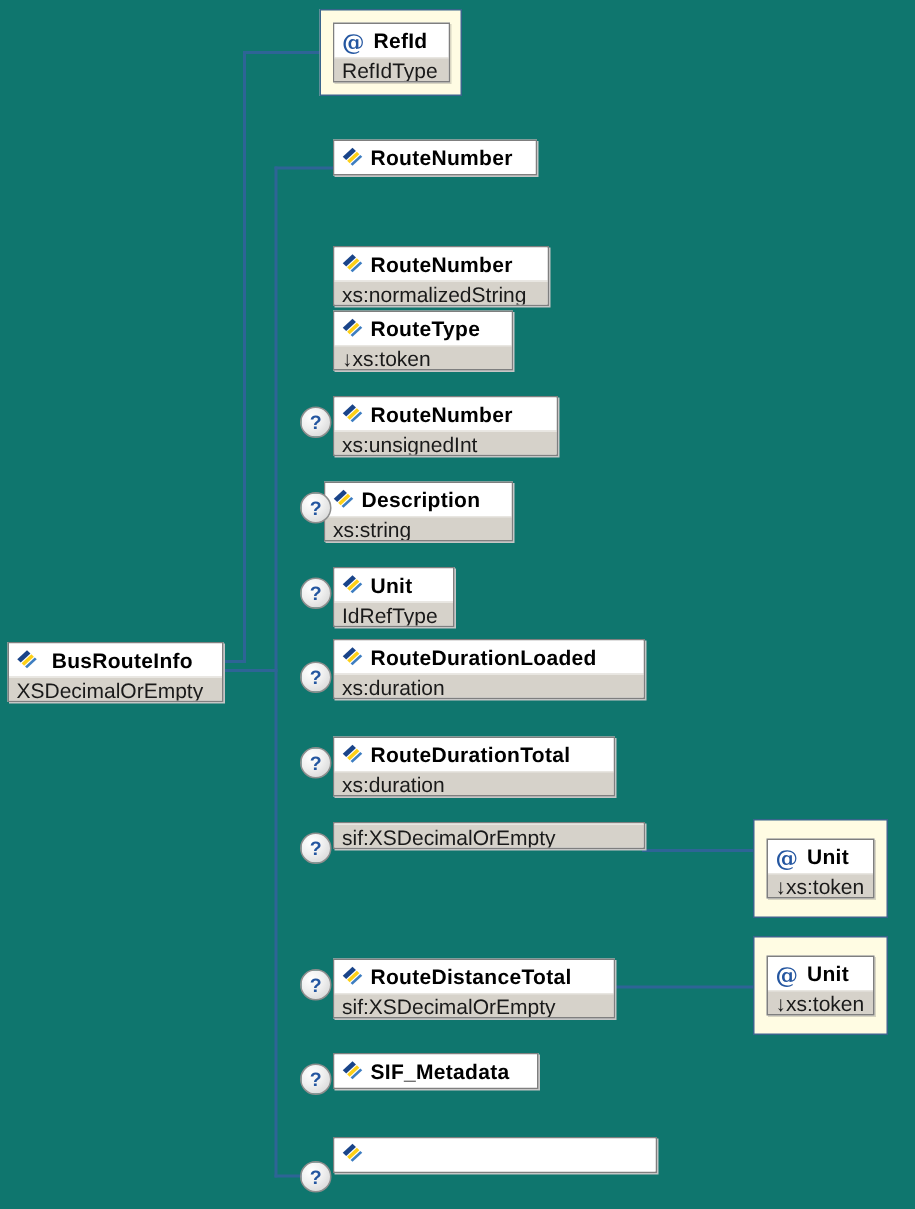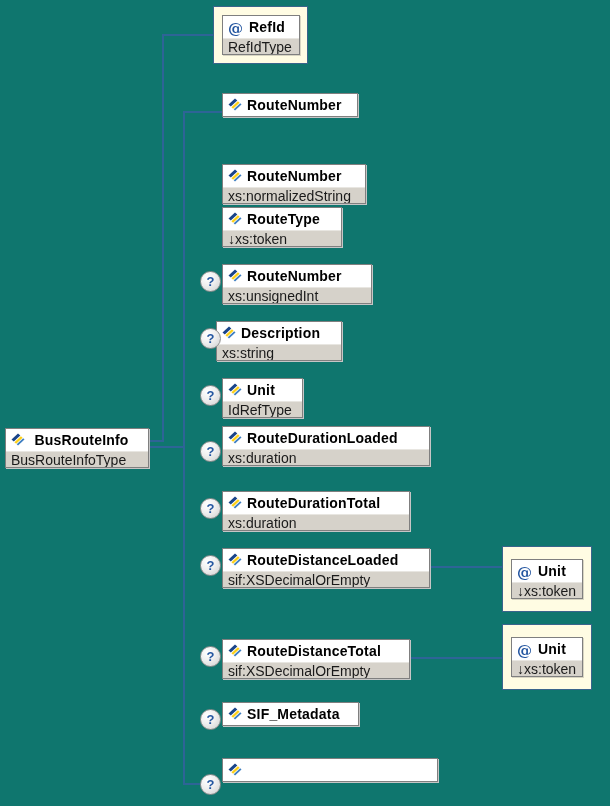--- a/index.html
+++ b/index.html
@@ -62,21 +62,21 @@
   <div class="ebox" style="left:5px;top:428px;width:142px">
     <div class="ename">
       <span class="eicon"><svg width="14" height="13" viewBox="0 0 14 13">
             <polygon points="7,0.5 13.5,6.5 7,12.5 0.5,6.5" fill="#ffffff"></polygon>
             <polygon points="0.5,6.5 7,0.5 9.3,2.6 2.8,8.6" fill="#1a4489"></polygon>
             <polygon points="3.4,9.2 9.9,3.2 11.6,4.8 5.1,10.8" fill="#fdd017"></polygon>
             <polygon points="5.7,11.3 12.2,5.3 13.5,6.5 7,12.5" fill="#3e7ec1"></polygon>
           </svg></span>
       <span class="elabel">BusRouteInfo</span>
     </div>
-    <div class="etype">BusRouteInfoType</div>
+    <div class="etype">XSDecimalOrEmpty</div>
   </div>
 
   <div class="ebox" style="left:222px;top:93px;width:134px">
     <div class="ename"><span class="eicon"><svg width="14" height="13" viewBox="0 0 14 13">
             <polygon points="7,0.5 13.5,6.5 7,12.5 0.5,6.5" fill="#ffffff"></polygon>
             <polygon points="0.5,6.5 7,0.5 9.3,2.6 2.8,8.6" fill="#1a4489"></polygon>
             <polygon points="3.4,9.2 9.9,3.2 11.6,4.8 5.1,10.8" fill="#fdd017"></polygon>
             <polygon points="5.7,11.3 12.2,5.3 13.5,6.5 7,12.5" fill="#3e7ec1"></polygon>
           </svg></span><span class="elabel">RouteNumber</span></div>
   </div>
@@ -151,26 +151,20 @@
             <polygon points="7,0.5 13.5,6.5 7,12.5 0.5,6.5" fill="#ffffff"></polygon>
             <polygon points="0.5,6.5 7,0.5 9.3,2.6 2.8,8.6" fill="#1a4489"></polygon>
             <polygon points="3.4,9.2 9.9,3.2 11.6,4.8 5.1,10.8" fill="#fdd017"></polygon>
             <polygon points="5.7,11.3 12.2,5.3 13.5,6.5 7,12.5" fill="#3e7ec1"></polygon>
           </svg></span><span class="elabel">RouteDurationTotal</span></div>
     <div class="etype">xs:duration</div>
   </div>
 
   <div class="opt" style="left:200px;top:555px">?</div>
   <div class="ebox" style="left:222px;top:548px;width:206px">
-    <div class="ename"><span class="eicon"><svg width="14" height="13" viewBox="0 0 14 13">
-            <polygon points="7,0.5 13.5,6.5 7,12.5 0.5,6.5" fill="#ffffff"></polygon>
-            <polygon points="0.5,6.5 7,0.5 9.3,2.6 2.8,8.6" fill="#1a4489"></polygon>
-            <polygon points="3.4,9.2 9.9,3.2 11.6,4.8 5.1,10.8" fill="#fdd017"></polygon>
-            <polygon points="5.7,11.3 12.2,5.3 13.5,6.5 7,12.5" fill="#3e7ec1"></polygon>
-          </svg></span><span class="elabel">RouteDistanceLoaded</span></div>
     <div class="etype">sif:XSDecimalOrEmpty</div>
   </div>
 
   <div class="abox" style="left:502px;top:546px;width:88px;height:64px">
     <div class="ebox" style="left:8px;top:12px;width:70px">
       <div class="ename"><span class="at">@</span><span class="elabel">Unit</span></div>
       <div class="etype">↓xs:token</div>
     </div>
   </div>
 

